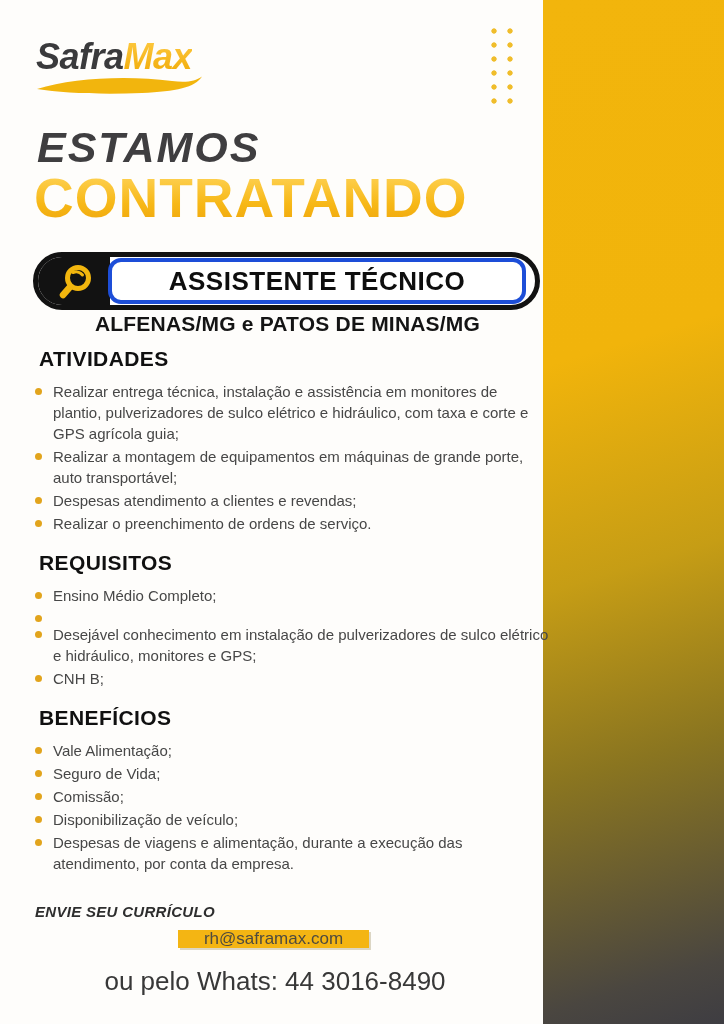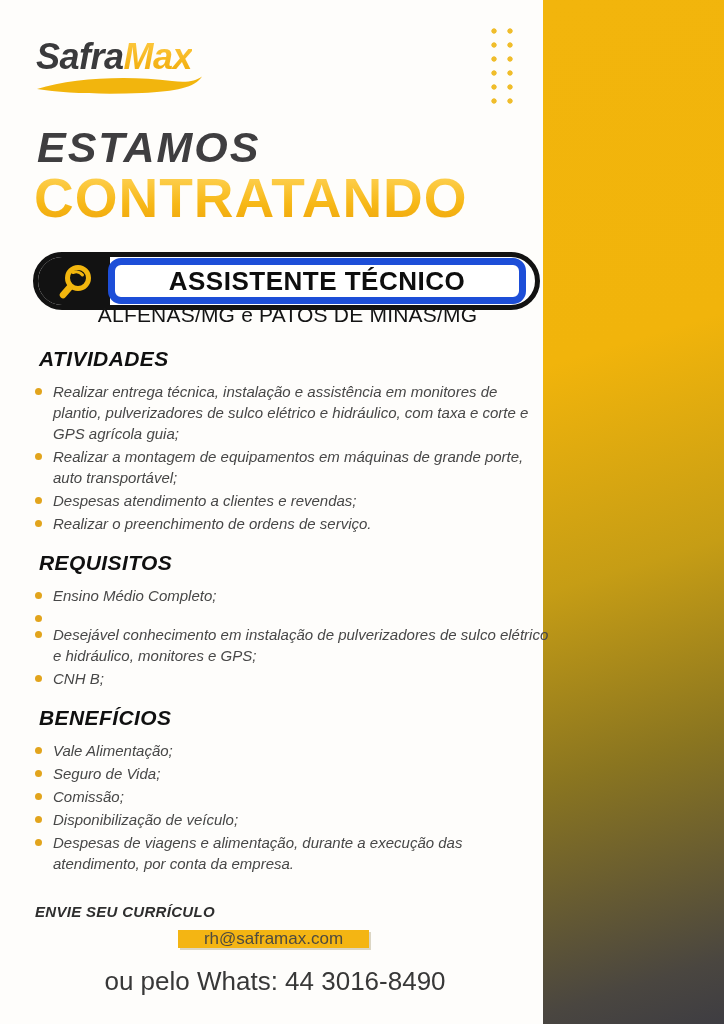--- a/index.html
+++ b/index.html
@@ -48,34 +48,34 @@
     position:absolute; left:33px; top:252px; width:507px; height:58px;
     background:#FFFFFF; border:5px solid #121212; border-radius:999px;
   }
   .pill-left {
     position:absolute; left:0; top:0; bottom:0; width:72px;
     background:#121212; border-radius:999px 0 0 999px;
   }
   .pill-left svg { position:absolute; left:16px; top:4px; }
   .pill-box {
     position:absolute; left:70px; right:9px; top:1px; bottom:1px;
-    background:#FFFFFF; border:7px solid #1d4ed8; border-radius:13px;
+    background:#FFFFFF; border:4px solid #1d4ed8; border-radius:13px;
     display:flex; align-items:center; justify-content:center;
   }
   .pill-box span {
     font-size:26px; font-weight:800; letter-spacing:0.5px; color:#0E0E0E;
   }
   .locations {
-    position:absolute; left:35px; top:303px; width:505px;
-    text-align:center; font-size:21px; font-weight:400; color:#141414;
+    position:absolute; left:35px; top:312px; width:505px;
+    text-align:center; font-size:21px; font-weight:700; color:#141414;
     letter-spacing:0.2px;
   }
   
   .sections { position:absolute; left:35px; top:346px; width:514px; }
-  .sections section { margin-bottom:16px;font-style:italic; }
+  .sections section { margin-bottom:16px; }
   .sections h2 {
     font-size:21px; line-height:26px; font-weight:800; color:#101010;
     letter-spacing:0.4px; margin-bottom:9px; padding-left:4px;
   }
   .sections ul { list-style:none; }
   .sections li {
     display:flex; gap:11px; margin-bottom:2px;
     font-size:15px; line-height:21px; color:#474747;
   }
   .dot {

